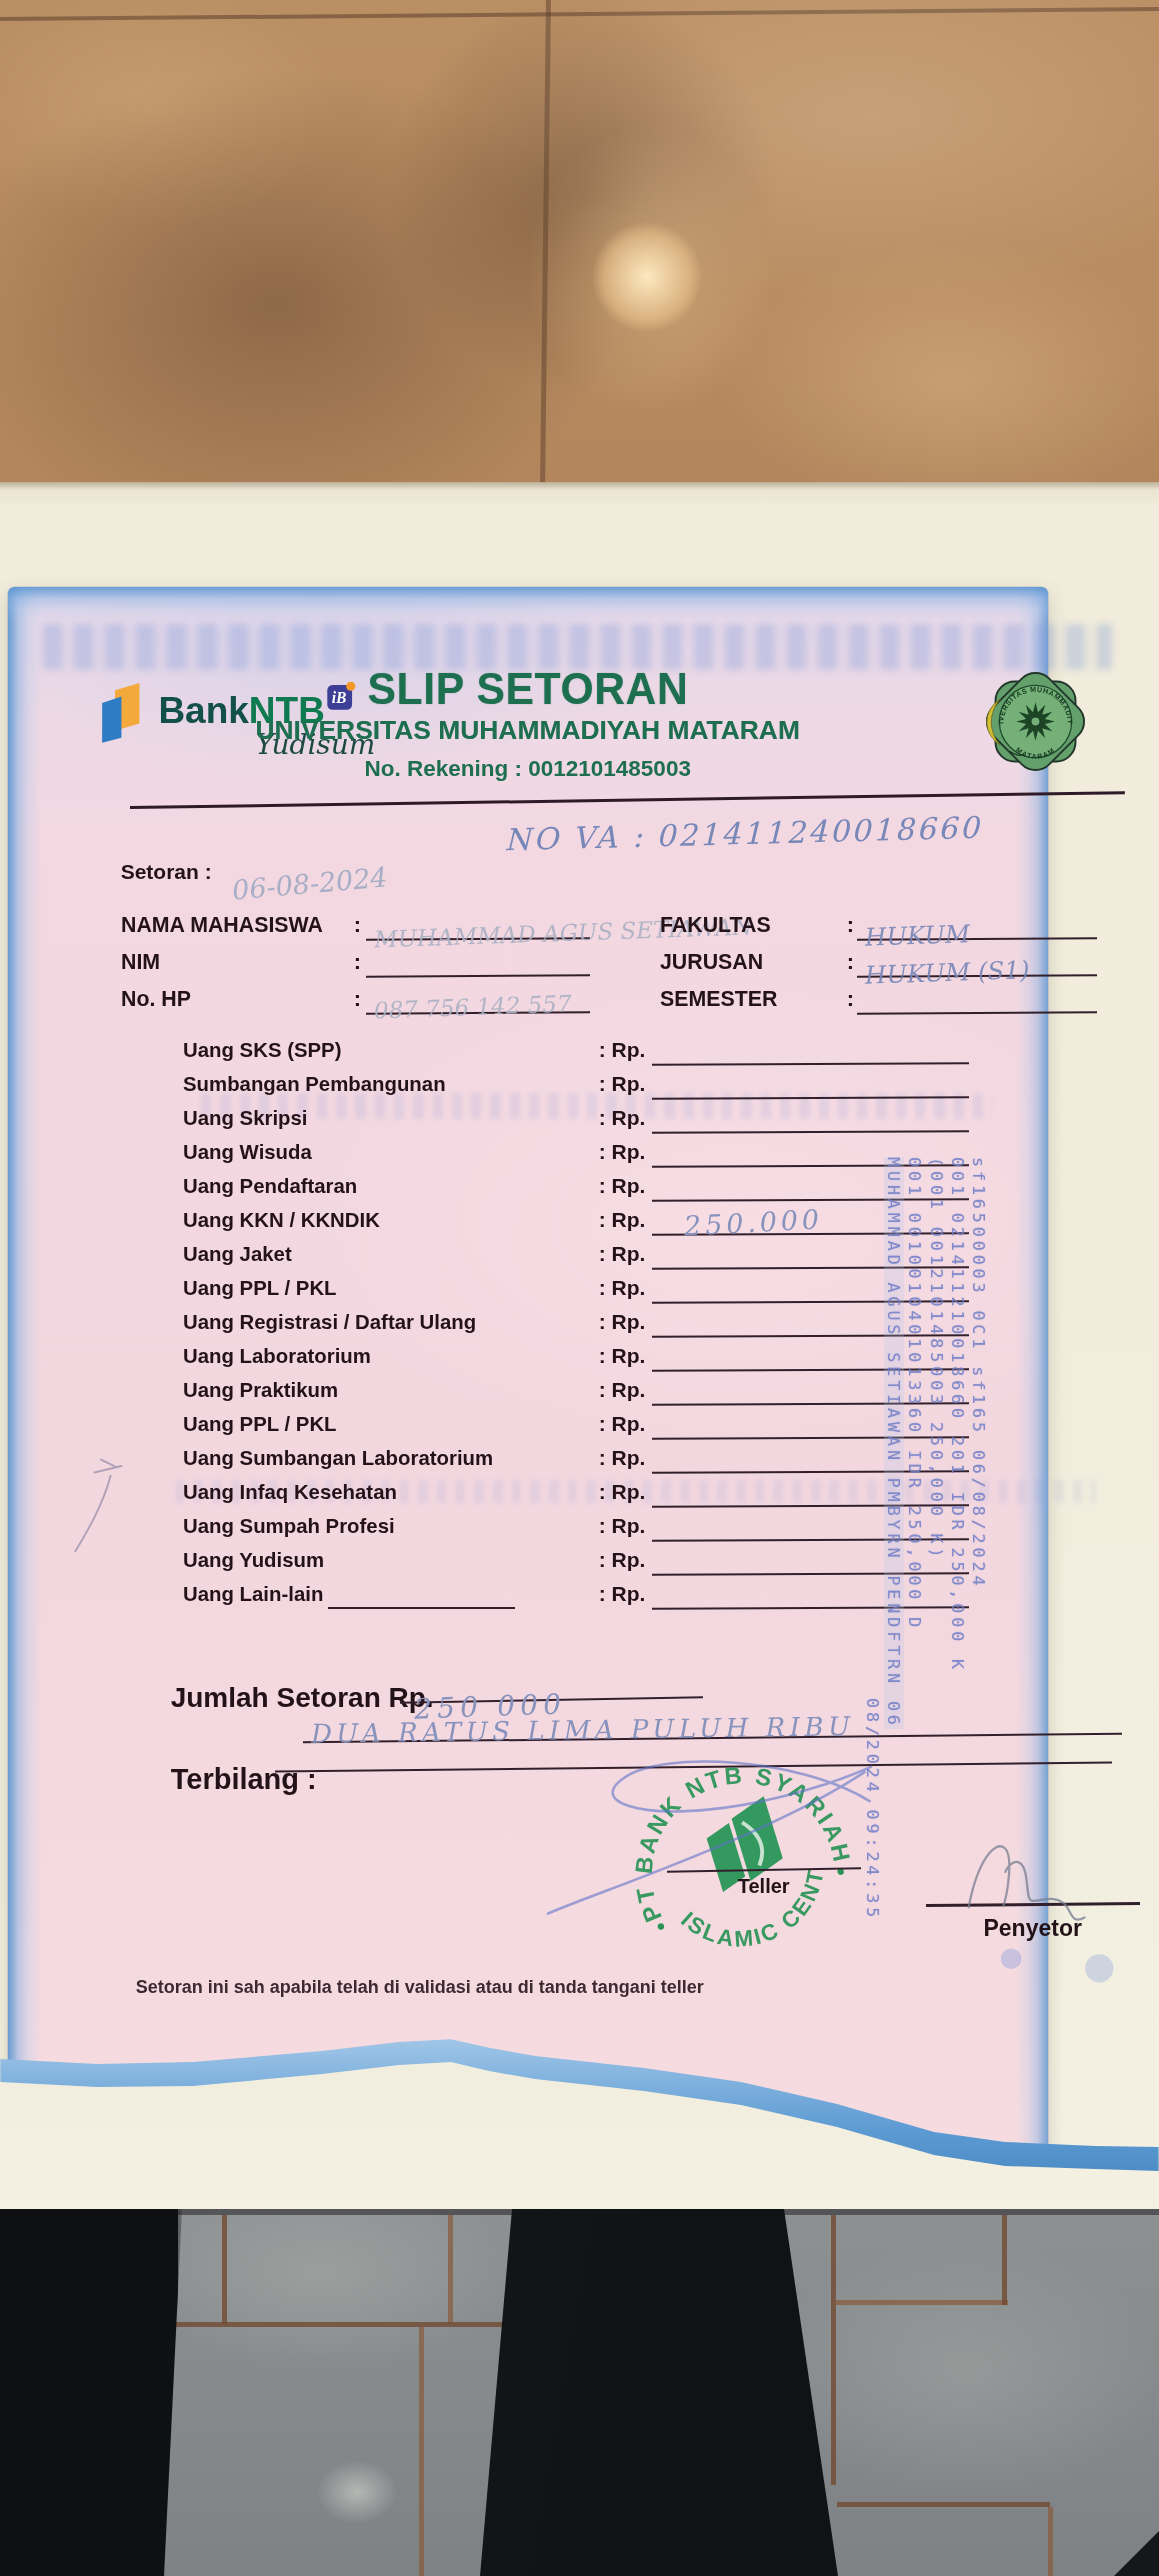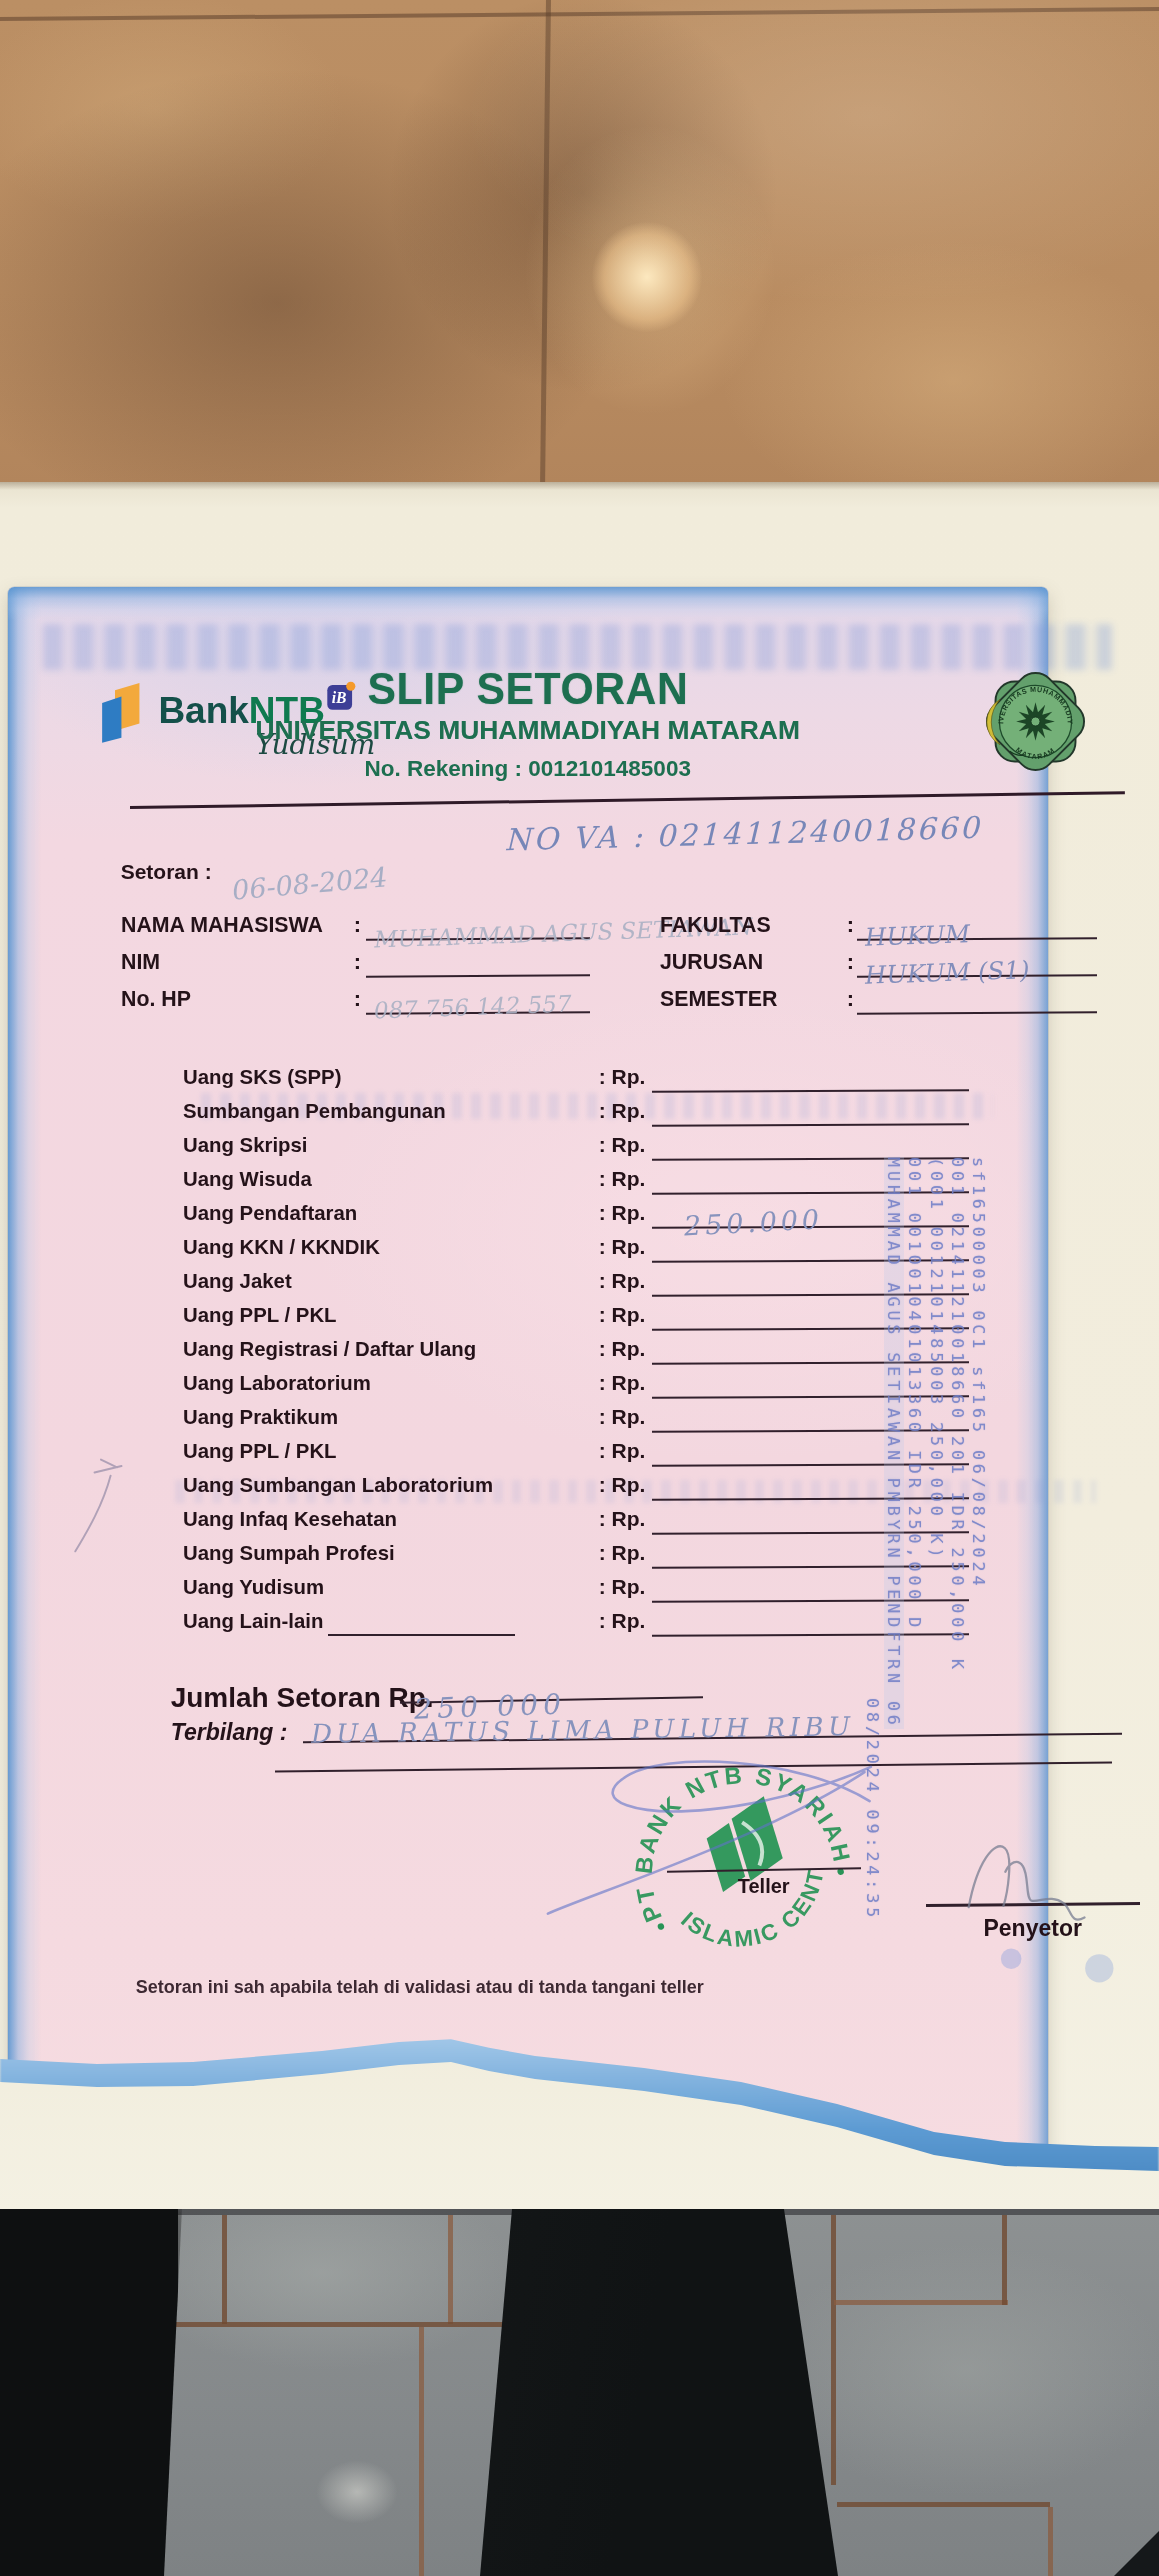--- a/index.html
+++ b/index.html
@@ -66,33 +66,33 @@
   .frow{position:relative;height:37px;}
   .frow .flabel{position:absolute;left:113px;top:0;font-size:22px;font-weight:700;color:#241219;transform:scaleX(.97);transform-origin:left;}
   .frow .fcolon{position:absolute;left:346px;top:0;font-size:22px;font-weight:700;color:#241219;}
   .frow .fline{position:absolute;left:358px;top:26px;width:224px;height:1.9px;background:#31202c;transform:rotate(-0.4deg);}
   .frow .fvalue{position:absolute;left:366px;top:7.7px;font-size:23px;color:#aab1c4;transform:rotate(-2deg);opacity:.9;}
   .fields-right .frow .flabel{left:652px;}
   .fields-right .frow .fcolon{left:839px;}
   .fields-right .frow .fline{left:849px;width:240px;}
   .fields-right .frow .fvalue{left:857px;top:9px;color:#7787b8;font-size:24.5px;}
 
-  .fees{position:absolute;left:0;top:475px;width:100%;}
+  .fees{position:absolute;left:0;top:448px;width:100%;}
   .fee-row{position:relative;height:34px;}
   .fee-label{position:absolute;left:175px;top:2.6px;font-size:21px;font-weight:700;color:#241219;transform:scaleX(.97);transform-origin:left;white-space:nowrap;}
   .fee-rp{position:absolute;left:591px;top:2.6px;font-size:21px;font-weight:700;color:#241219;}
   .fee-line{position:absolute;left:644px;top:28px;width:317px;height:1.9px;background:#31202c;transform:rotate(-0.25deg);}
   .inline-line{display:none;position:absolute;left:320px;top:28px;width:187px;height:1.9px;background:#31202c;}
   .fee-row:nth-of-type(17) .inline-line{display:block;}
   .hw-pendaftaran{position:absolute;left:676px;top:620px;font-size:27px;color:#8793bd;transform:rotate(-3deg);letter-spacing:3.9px;}
 
   .jumlah-label{position:absolute;left:163px;top:1095px;font-size:28px;font-weight:700;color:#241219;}
   .jumlah-line{position:absolute;left:392px;top:1112px;width:303px;height:1.9px;background:#31202c;transform:rotate(-1deg);}
   .hw-jumlah{position:absolute;left:406px;top:1103px;font-size:28px;color:#8793bd;transform:rotate(-2deg);letter-spacing:5.2px;}
-  .terbilang-label{position:absolute;left:163px;top:1132px;font-size:23px;font-weight:700;color:#241219;font-style:italic;}
+  .terbilang-label{position:absolute;left:163px;top:1176px;font-size:29px;font-weight:700;color:#241219;}
   .terbilang-line{position:absolute;left:295px;top:1150px;width:819px;height:1.9px;background:#31202c;transform:rotate(-0.6deg);}
   .hw-terbilang{position:absolute;left:303px;top:1128px;font-size:26px;color:#8793bd;letter-spacing:4.5px;transform:rotate(-0.8deg);}
   .terbilang-line2{position:absolute;left:267px;top:1179px;width:837px;height:1.9px;background:#31202c;transform:rotate(-0.6deg);}
 
   .vprint{position:absolute;left:824px;top:570px;width:180px;height:1159px;pointer-events:none;}
   .vcol{position:absolute;top:0;transform-origin:0 0;transform:rotate(90deg);white-space:nowrap;
     font-family:"DejaVu Sans Mono",monospace;font-size:16.7px;letter-spacing:3.9px;color:#7280c8;opacity:.88;
     text-shadow:0 0 1.3px rgba(114,128,200,.55);}
   .vcol:nth-of-type(1){left:157px;}
   .vcol:nth-of-type(2){left:136px;}

